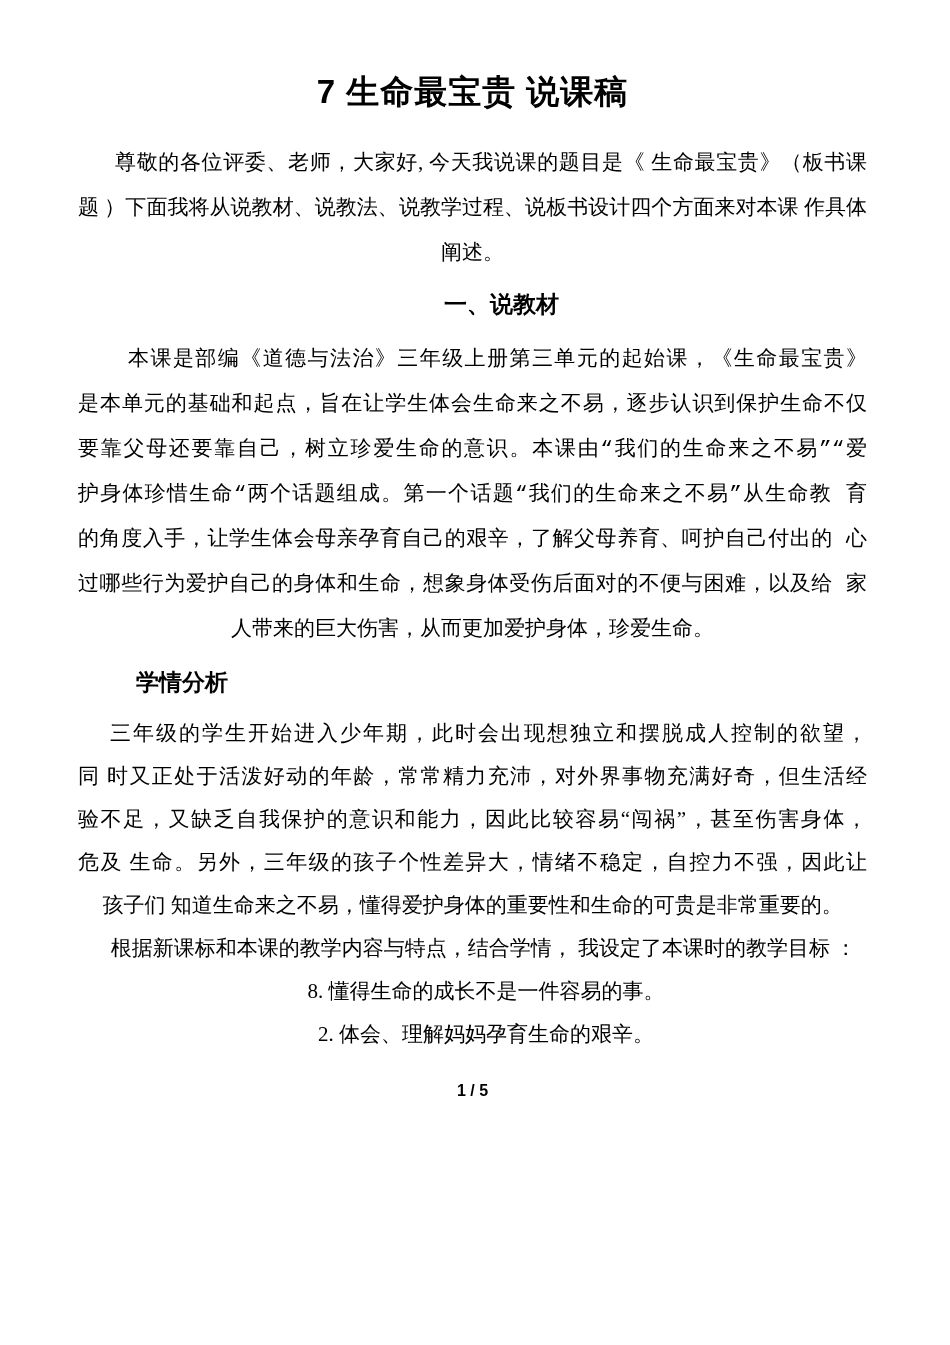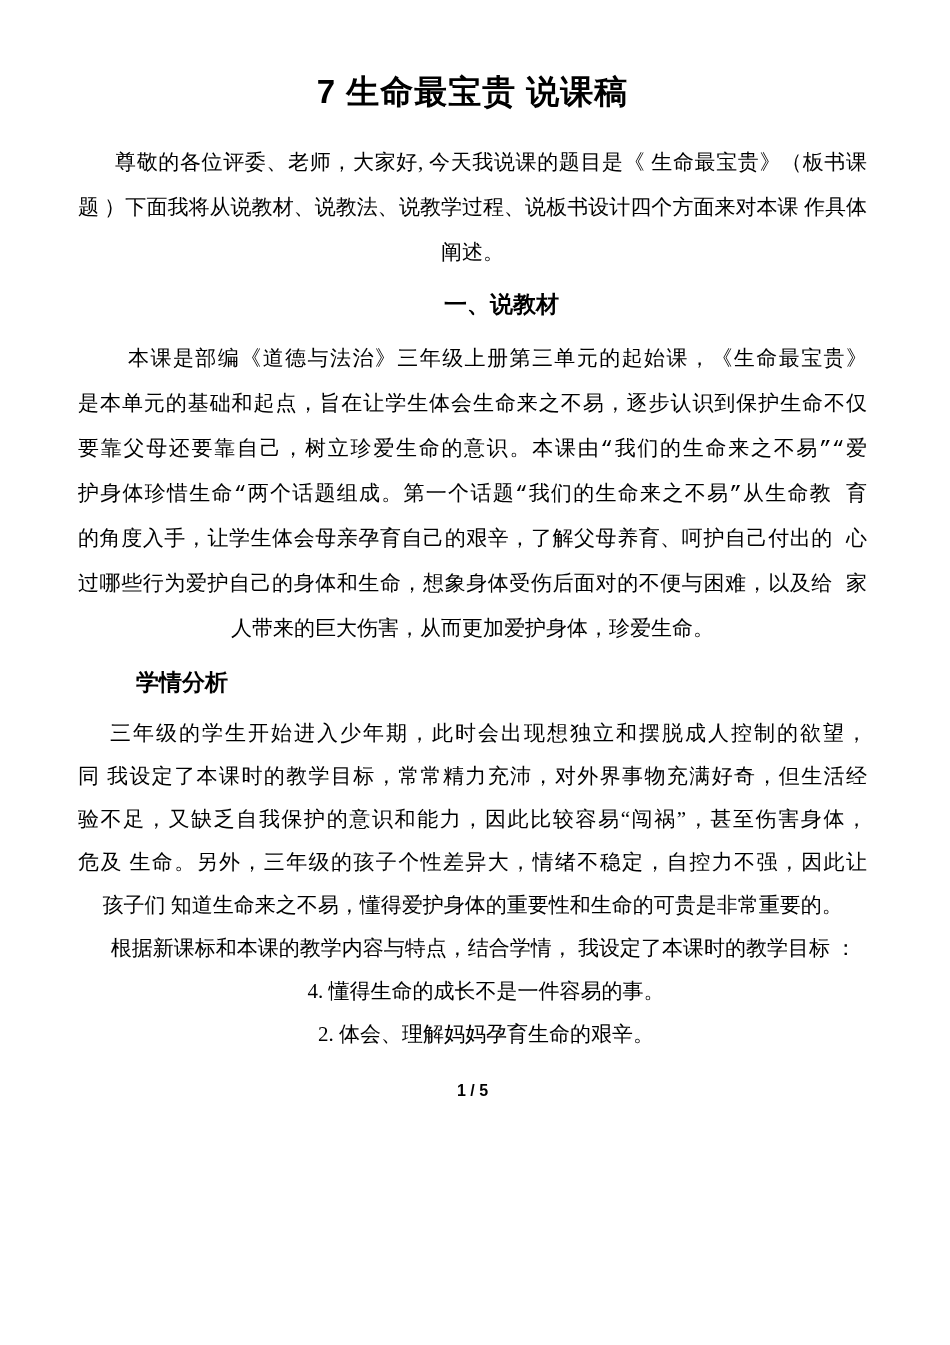--- a/index.html
+++ b/index.html
@@ -85,28 +85,28 @@
     <div class="line jline">护身体珍惜生命“两个话题组成。第一个话题“我们的生命来之不易”从生命教 育</div>
     <div class="line jline">的角度入手，让学生体会母亲孕育自己的艰辛，了解父母养育、呵护自己付出的 心</div>
     <div class="line jline">过哪些行为爱护自己的身体和生命，想象身体受伤后面对的不便与困难，以及给 家</div>
     <div class="line">人带来的巨大伤害，从而更加爱护身体，珍爱生命。</div>
   </div>
 
   <div class="section-heading h-two">学情分析</div>
 
   <div class="p-analysis">
     <div class="line jline l0">三年级的学生开始进入少年期，此时会出现想独立和摆脱成人控制的欲望，</div>
-    <div class="line jline">同 我设定了本课时的教学目标，常常精力充沛，对外界事物充满好奇，但生活经</div>
+    <div class="line jline">同 时又正处于活泼好动的年龄，常常精力充沛，对外界事物充满好奇，但生活经</div>
     <div class="line jline">验不足，又缺乏自我保护的意识和能力，因此比较容易“闯祸”，甚至伤害身体，</div>
     <div class="line jline">危及 生命。另外，三年级的孩子个性差异大，情绪不稳定，自控力不强，因此让</div>
     <div class="line">孩子们 知道生命来之不易，懂得爱护身体的重要性和生命的可贵是非常重要的。</div>
   </div>
 
   <div class="line p-goals-intro">根据新课标和本课的教学内容与特点，结合学情， 我设定了本课时的教学目标 ：</div>
 
   <div>
-    <div class="line goal-line">4. 懂得生命的成长不是一件容易的事。</div>
+    <div class="line goal-line">8. 懂得生命的成长不是一件容易的事。</div>
     <div class="line goal-line">2. 体会、理解妈妈孕育生命的艰辛。</div>
   </div>
 
   <div class="page-footer">1 / 5</div>
 
 </div>
 
 </body></html>

